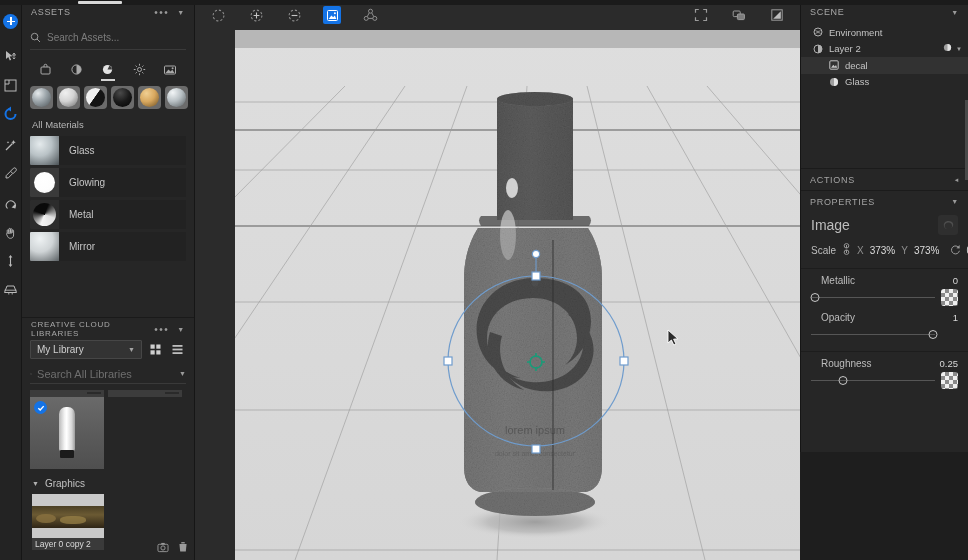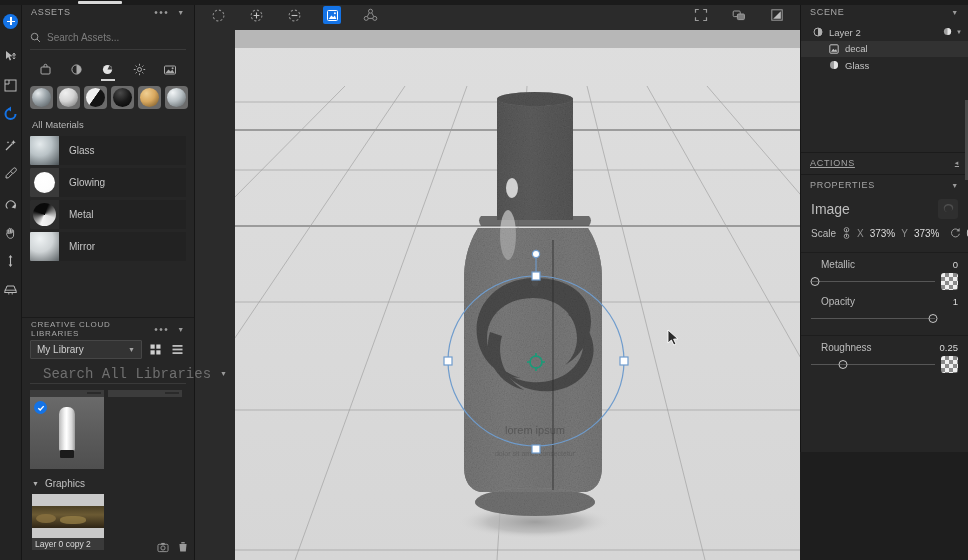--- a/index.html
+++ b/index.html
@@ -112,21 +112,21 @@
   }
   .libselect .lcaret { margin-left: auto; font-size: 7px; color: #a5a5a5; }
   .viewtog { width: 17px; height: 17px; display: flex; align-items: center; justify-content: center;
              cursor: pointer; }
   .libsearch {
     height: 20px; margin: 5px 8px 4px 8px; display: flex; align-items: center;
     border-bottom: 1px solid #3a3a3a; flex: none;
   }
   .libsearch input {
     flex: 1; background: transparent; border: none; outline: none; color: #b4b4b4;
-    font-size: 14px; margin-left: 13px; font-family: Liberation Mono, monospace;
+    font-size: 11px; margin-left: 5px; font-family: Liberation Sans, sans-serif;
   }
   .libsearch input::placeholder { color: #6f6f6f; }
 
   .thumbgrid { display: flex; gap: 4px; padding: 2px 8px 0 8px; flex: none; }
   .thumbcell { width: 74px; }
   .thumbbar { height: 7px; background: #3c3c3c; position: relative; }
   .thumbbar::after { content:""; position:absolute; right:3px; top:2px; width:14px; height:2px; background:#2a2a2a;}
   .thumbimg {
     width: 74px; height: 72px; background: #5e5e5e; position: relative; overflow: hidden;
   }
@@ -675,20 +675,29 @@
   </div>
 
   <div class="right">
 
     <div class="panel-head">
       <span class="ptitle">SCENE</span>
       <span class="caret">▼</span>
     </div>
 
     <div>
+      <div class="scene-row depth0">
+        <span class="sicon">
+          <svg width="10" height="10" viewBox="0 0 10 10">
+            <circle cx="5" cy="5" r="4" fill="none" stroke="#b0b0b0" stroke-width="1"></circle>
+            <path d="M2.4 3.4 c2 1.6 3.4 1.2 5.2 .2 M2.4 6.6 c2 -1.6 3.4 -1.2 5.2 -.2" stroke="#b0b0b0" stroke-width=".8" fill="none"></path>
+          </svg>
+        </span>
+        <span>Environment</span>
+      </div>
 
       <div class="scene-row depth0">
         <span class="sicon">
           <svg width="10" height="10" viewBox="0 0 10 10">
             <circle cx="5" cy="5" r="4" fill="none" stroke="#b0b0b0" stroke-width="1"></circle>
             <path d="M5 1 a4 4 0 0 1 0 8z" fill="#b0b0b0"></path>
           </svg>
         </span>
         <span>Layer 2</span>
         <span class="trail">
@@ -718,21 +727,21 @@
             <circle cx="5" cy="5" r="4" fill="#9f9f9f"></circle>
             <path d="M5 1 a4 4 0 0 1 0 8z" fill="#e4e4e4"></path>
           </svg>
         </span>
         <span>Glass</span>
       </div>
     </div>
 
     <div class="scrollbar"></div>
 
-    <div class="sec-head" style="margin-top:78px;text-decoration:underline;">
+    <div class="sec-head" style="margin-top:78px;">
       <span class="st">ACTIONS</span>
       <span class="caret">◂</span>
     </div>
 
     <div class="sec-head">
       <span class="st">PROPERTIES</span>
       <span class="caret">▼</span>
     </div>
 
     <div class="prop-row">

